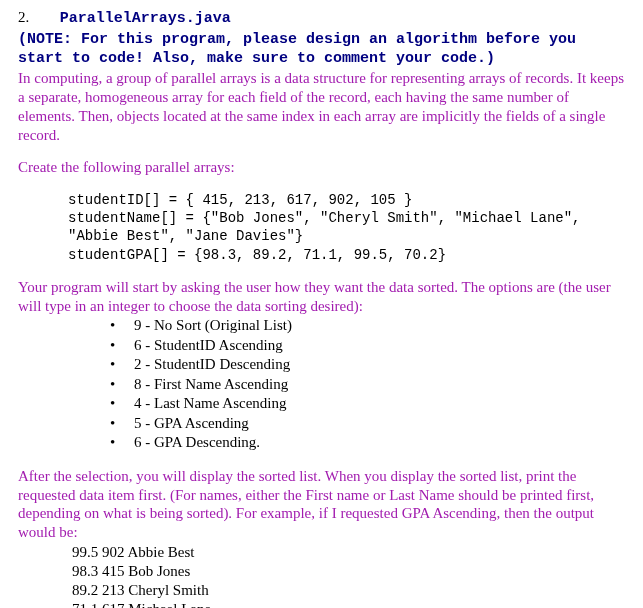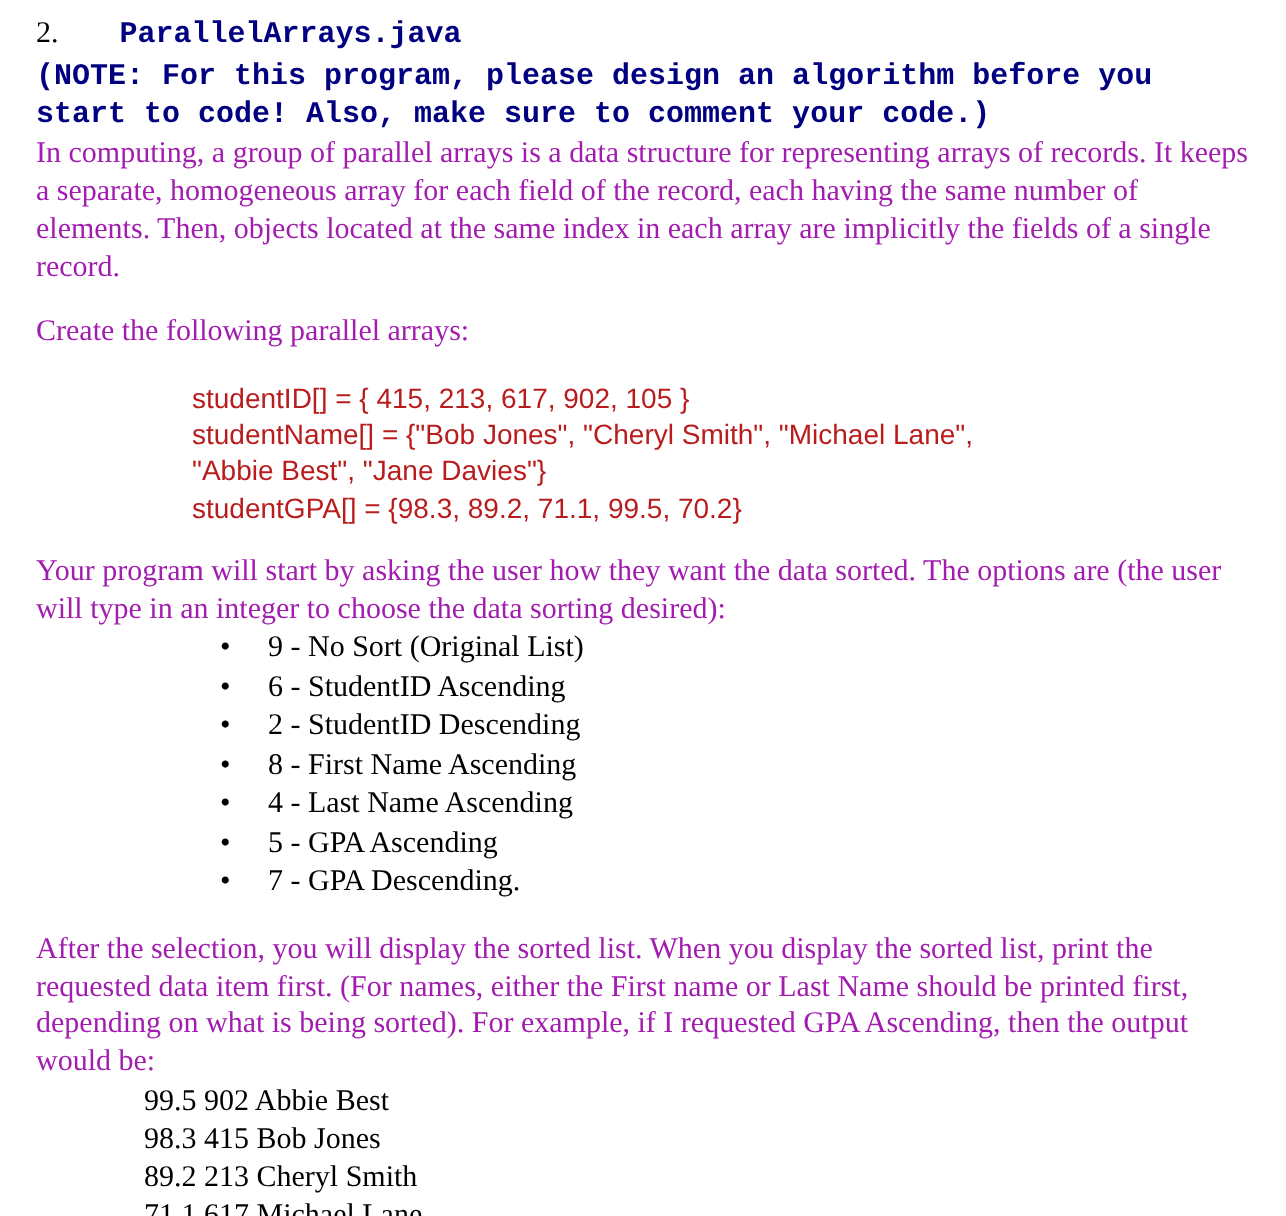--- a/index.html
+++ b/index.html
@@ -37,25 +37,25 @@
       line-height: 1.25;
       margin-bottom: 1px;
     }
     .body-text {
       font-family: "Times New Roman", Times, serif;
       font-size: 15px;
       color: #a21caf;
       margin-bottom: 14px;
     }
     .code-block {
-      font-family: Liberation Sans, sans-serif;
+      font-family: Liberation Mono, monospace;
       font-size: 14px;
-      color: #b91c1c;
+      color: #000000;
       white-space: pre;
-      margin-left: 78px;
+      margin-left: 50px;
       margin-bottom: 14px;
       line-height: 1.3;
     }
     .options-list {
       list-style: none;
       margin-left: 92px;
       margin-bottom: 14px;
     }
     .options-list li {
       position: relative;
@@ -97,21 +97,21 @@
 
 <div class="body-text" style="margin-bottom:1px;">Your program will start by asking the user how they want the data sorted.  The options are (the user will type in an integer to choose the data sorting desired):</div>
 
 <ul class="options-list">
   <li>9 - No Sort (Original List)</li>
   <li>6 - StudentID Ascending</li>
   <li>2 - StudentID Descending</li>
   <li>8 - First Name Ascending</li>
   <li>4 - Last Name Ascending</li>
   <li>5 - GPA Ascending</li>
-  <li>7 - GPA Descending.</li>
+  <li>6 - GPA Descending.</li>
 </ul>
 
 <div class="body-text" style="margin-bottom:1px;">After the selection, you will display the sorted list. When you display the sorted list, print the requested data item first.  (For names, either the First name or Last Name should be printed first, depending on what is being sorted).  For example, if I requested GPA Ascending, then the output would be:</div>
 
 <div class="output-block">99.5 902 Abbie Best
 98.3 415 Bob Jones
 89.2 213 Cheryl Smith
 71.1 617 Michael Lane
 70.2 105 Jane Davies</div>
 

